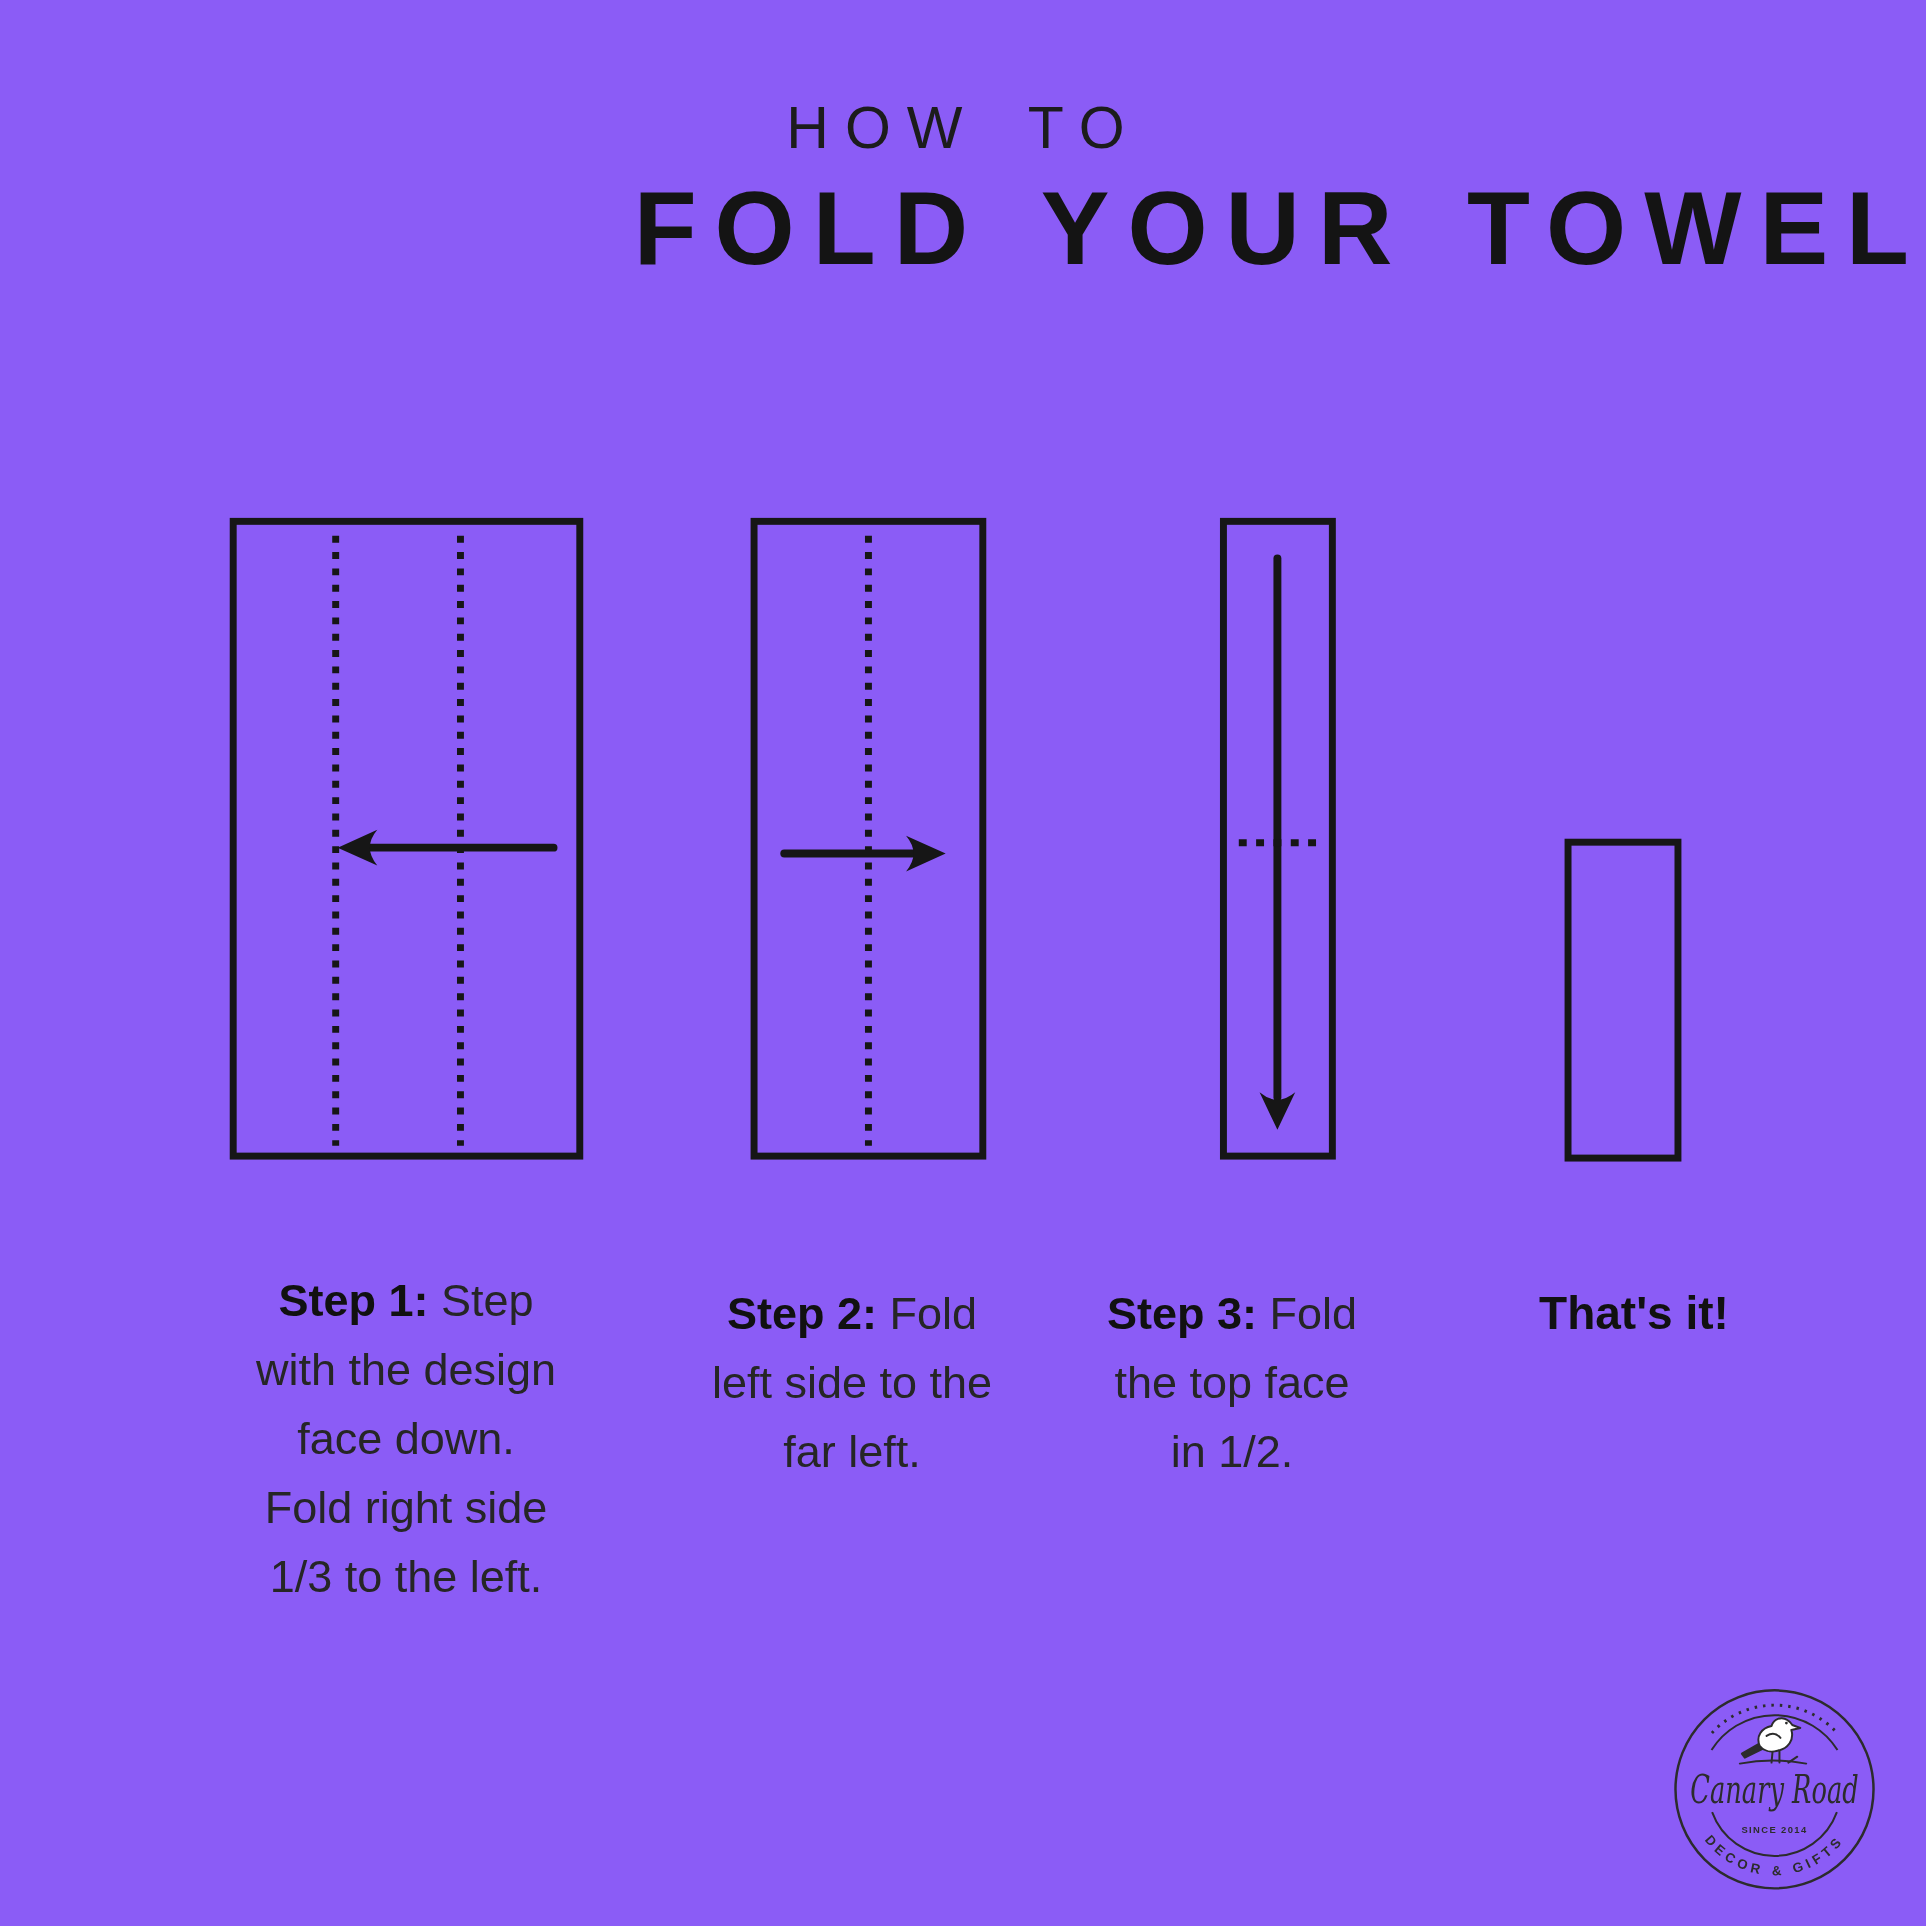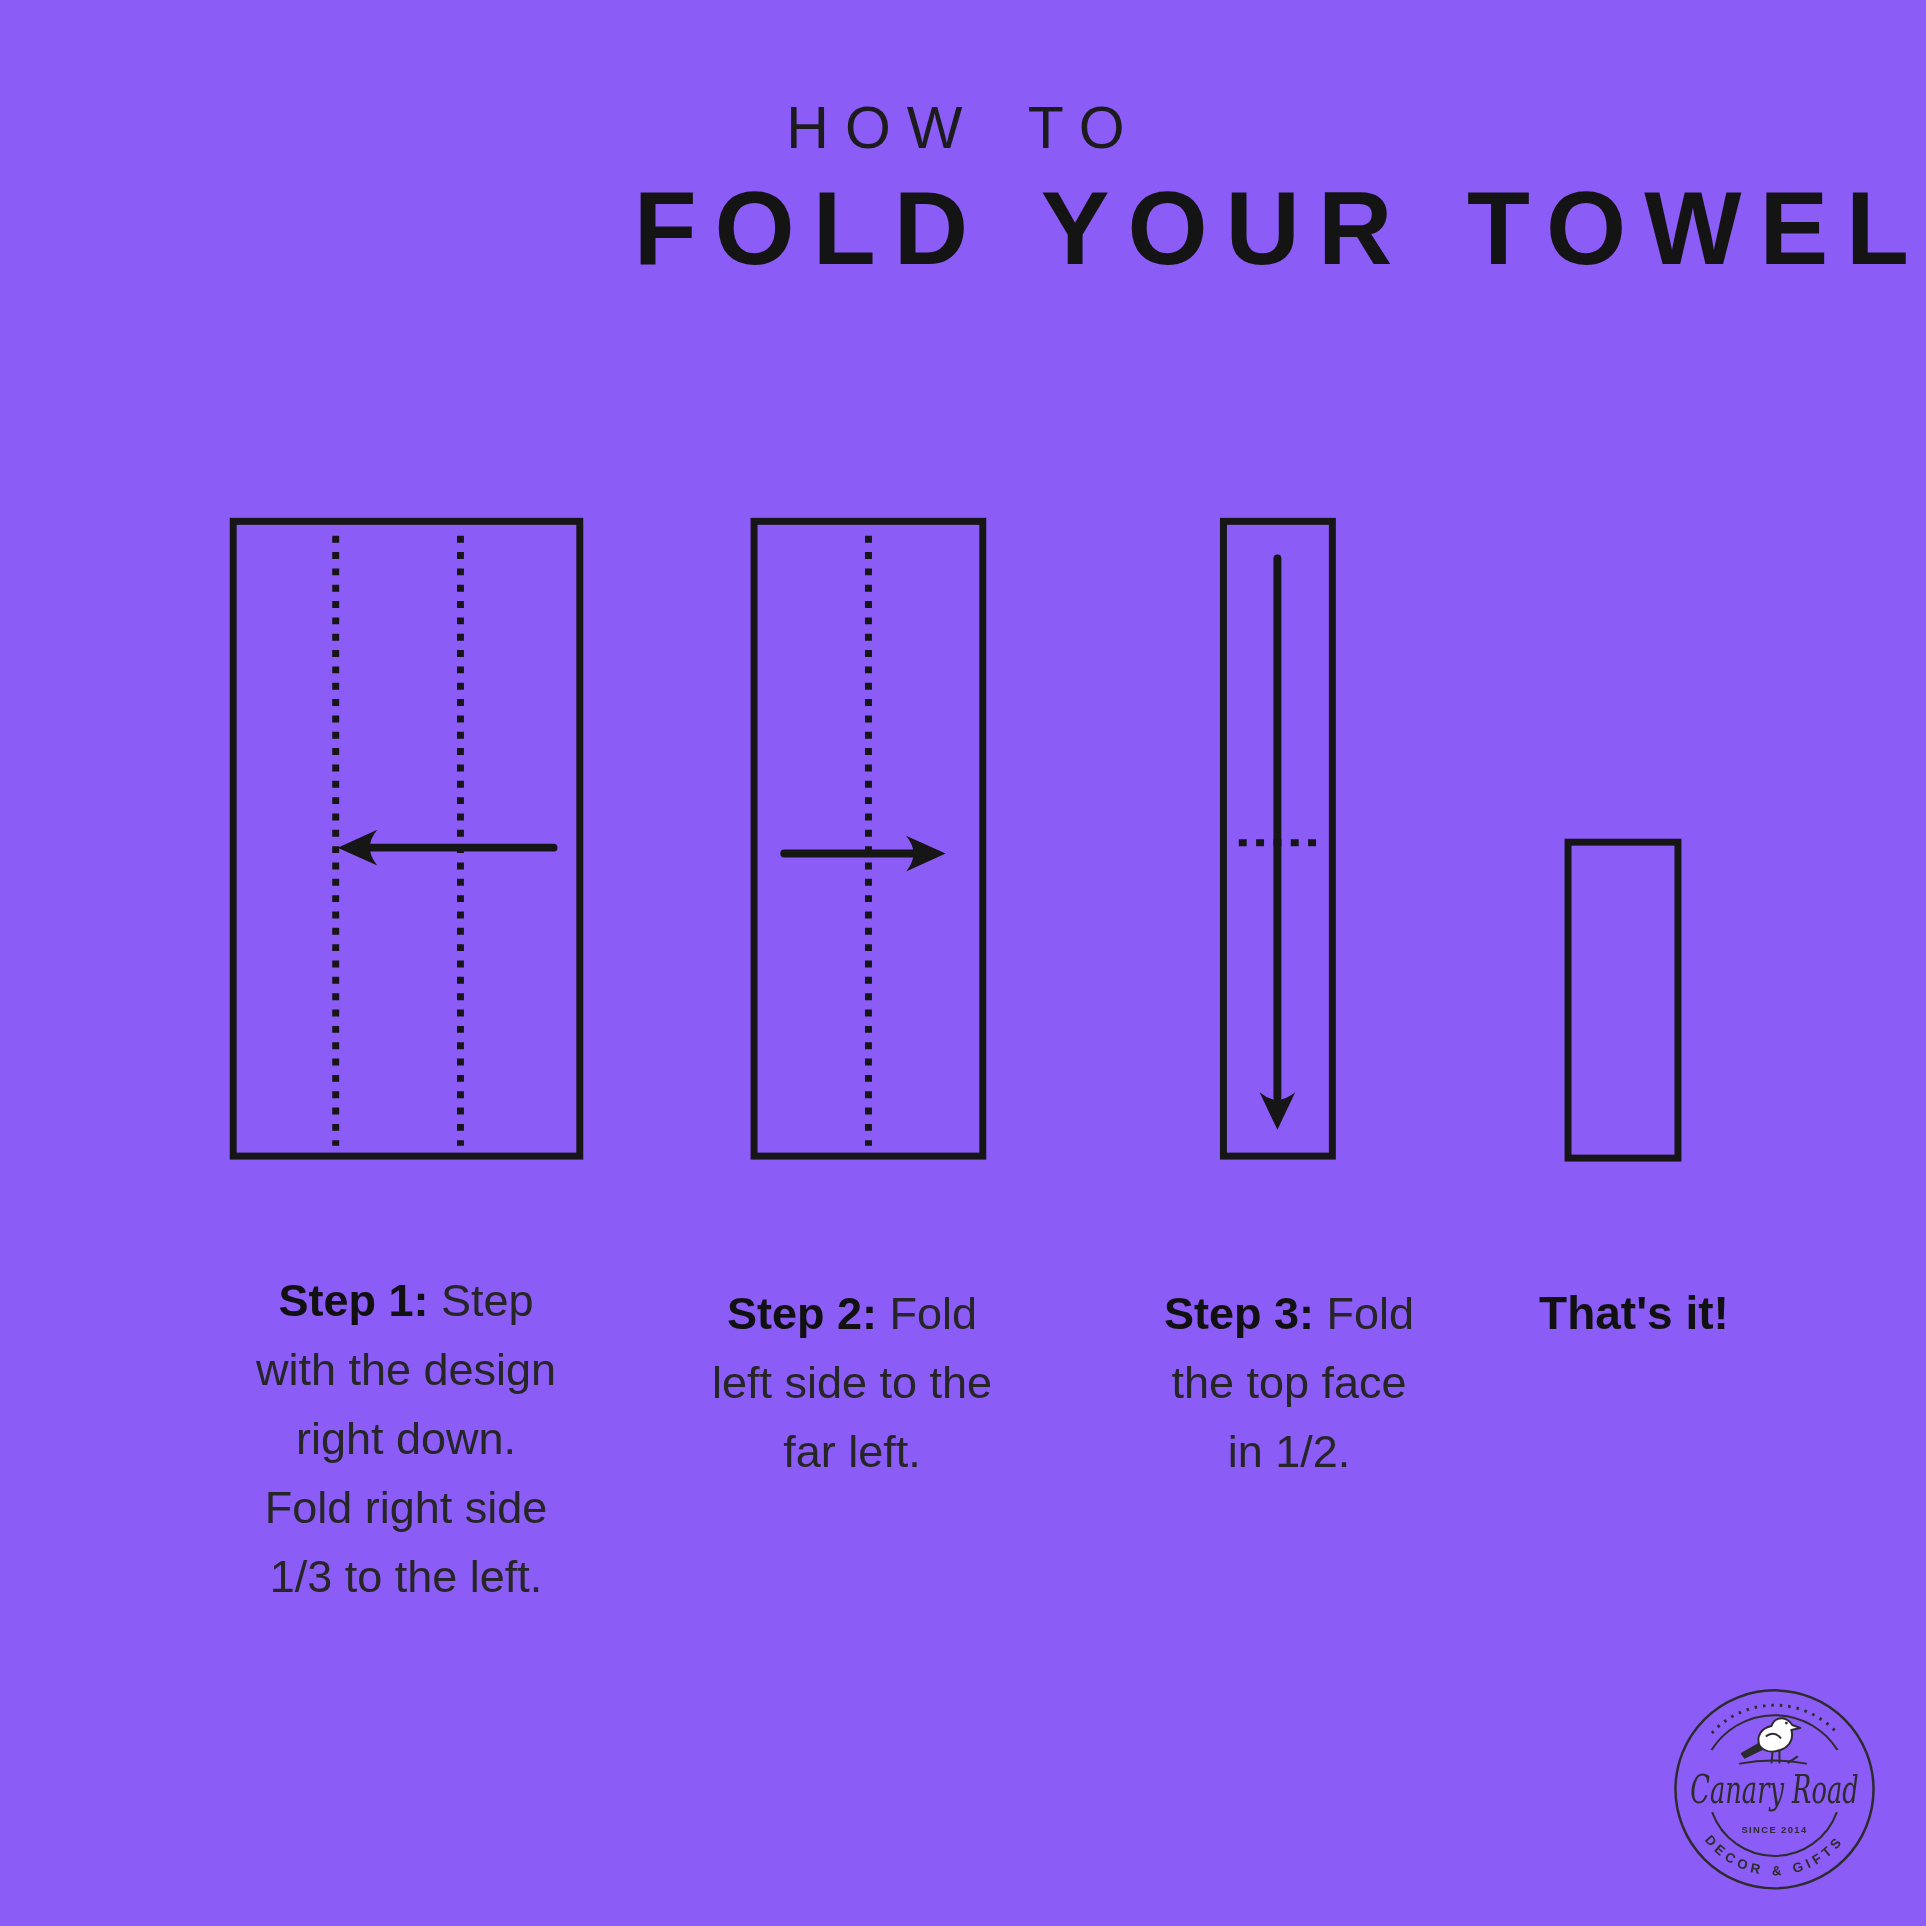--- a/index.html
+++ b/index.html
@@ -19,21 +19,21 @@
   }
   .diagram-svg { position:absolute; left:0; top:0; width:1927px; height:1927px; }
   .caption {
     position:absolute; width:416px; text-align:center;
     font-size:45px; line-height:69px; color:#262626;
   }
   .caption p { margin:0; }
   .caption strong { font-weight:700; color:#111111; }
   .cap-1 { left:198px; top:1266px; }
   .cap-2 { left:644px; top:1279px; }
-  .cap-3 { left:1081px; top:1279px; }
+  .cap-3 { left:1024px; top:1279px; }
   .cap-4 { left:1426px; top:1279px; }
   .cap-4 strong { font-size:46px; }
 </style>
 </head>
 <body>
 
 <div class="canvas">
 
   <div class="title-eyebrow">HOW TO</div>
   <div class="title-main">FOLD YOUR TOWEL</div>
@@ -89,21 +89,21 @@
       <path id="logo-arc-path" d="M 1720.9 1857.5 A 88 88 0 0 0 1863.1 1857.5" fill="none" stroke="none"></path>
       <text font-family="Liberation Sans, sans-serif" font-weight="600" font-size="13.5" letter-spacing="4.5" fill="#2c2c2c" stroke="none">
         <textPath href="#logo-arc-path" startOffset="50%" text-anchor="middle">DECOR &amp; GIFTS</textPath>
       </text>
     </g>
   </svg>
 
   <div class="caption cap-1">
     <p><strong>Step 1:</strong> <span>Step</span></p>
     <p>with the design</p>
-    <p>right down.</p>
+    <p>face down.</p>
     <p>Fold right side</p>
     <p>1/3 to the left.</p>
   </div>
 
   <div class="caption cap-2">
     <p><strong>Step 2:</strong> <span>Fold</span></p>
     <p>left side to the</p>
     <p>far left.</p>
   </div>
 

